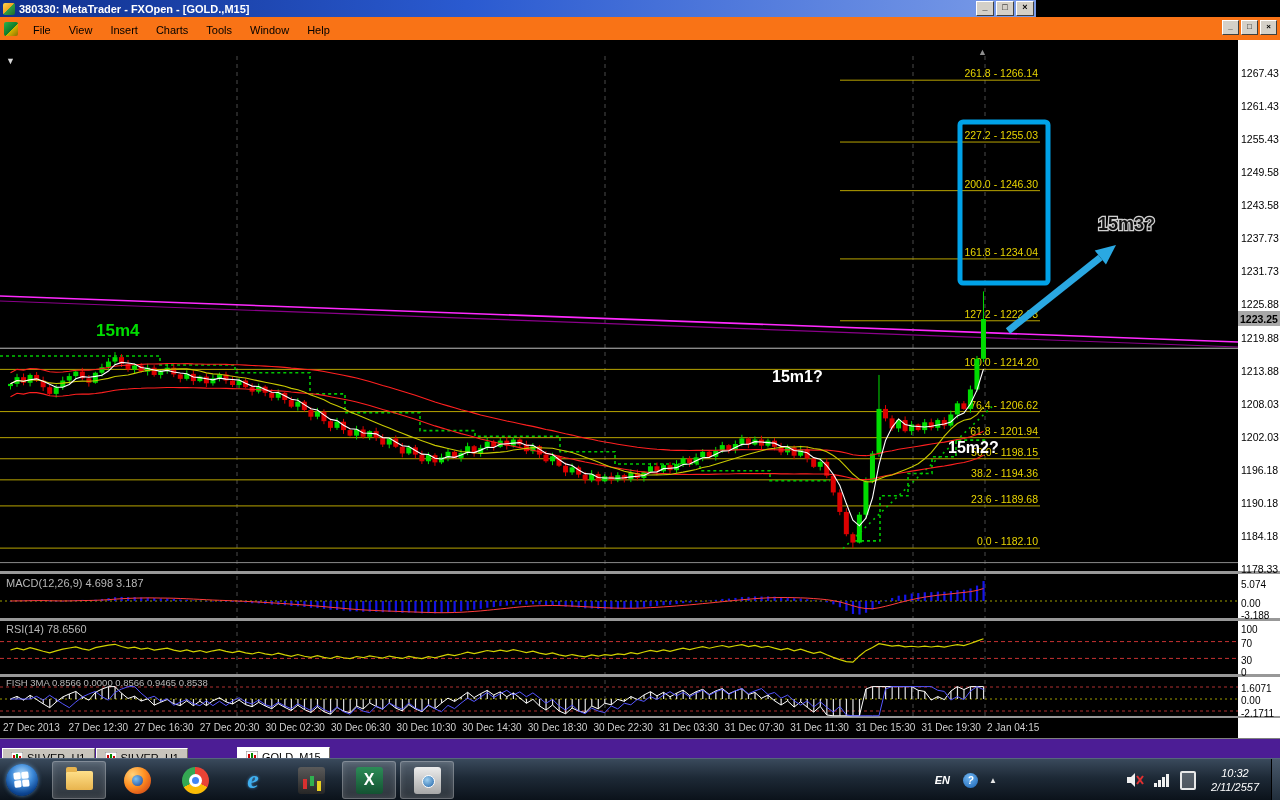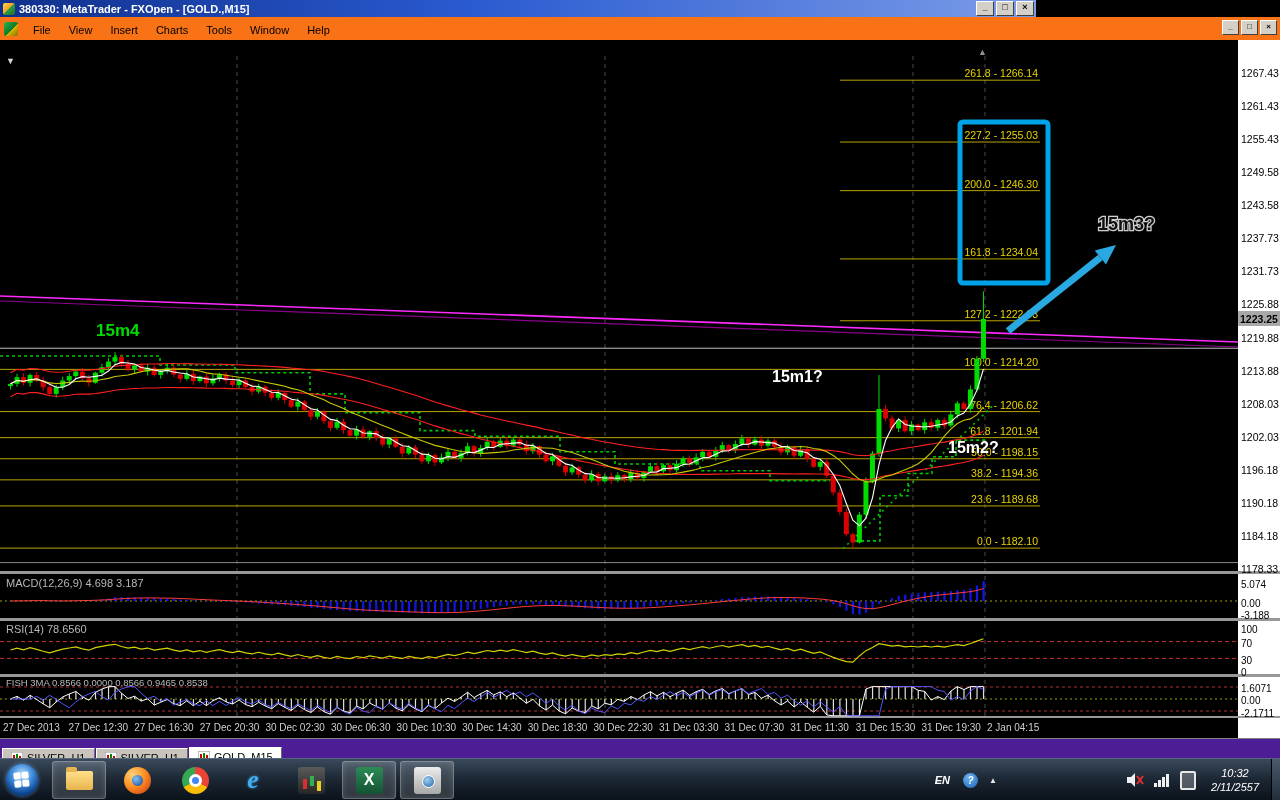--- a/index.html
+++ b/index.html
@@ -33,21 +33,21 @@
   .price-margin{position:absolute;top:40px;left:1238px;width:42px;height:698px;background:#fff;}
   svg.overlay{position:absolute;top:40px;left:0;pointer-events:none;
     font-family:"Liberation Sans",sans-serif;}
 
   
   .tabbar{position:absolute;top:738px;left:0;width:1280px;height:28px;background:#4c1d95;
     border-top:1px solid #808080;display:flex;align-items:flex-end;padding-left:2px;box-sizing:border-box;}
   .tab{height:17px;display:flex;align-items:center;padding:0 8px;font-size:11px;color:#000;
     background:#c8c4bc;border:1px solid;border-color:#ffffff #6e6a64 #d4d0c8 #ffffff;
     border-bottom:none;margin-right:1px;}
-  .tab.active{background:#ffffff;height:18px;}
+  .tab.active{background:#ffffff;height:18px;margin-left:48px;}
   .tab svg{margin-right:4px;}
 
   
   .taskbar{position:absolute;top:758px;left:0;width:1280px;height:42px;
     background:linear-gradient(#3a4a5c 0%,#1d2936 45%,#0a1119 100%);
     border-top:1px solid #55677c;display:flex;align-items:center;}
   .orb{width:32px;height:32px;margin:0 12px 0 6px;border-radius:50%;position:relative;
     background:radial-gradient(circle at 50% 32%,#b8e0ff 0%,#3e8ad8 40%,#0c4490 72%,#062a5e 100%);
     box-shadow:0 0 4px rgba(120,190,255,.6);}
   .orb-flag{position:absolute;left:8px;top:8px;width:16px;height:16px;display:grid;

